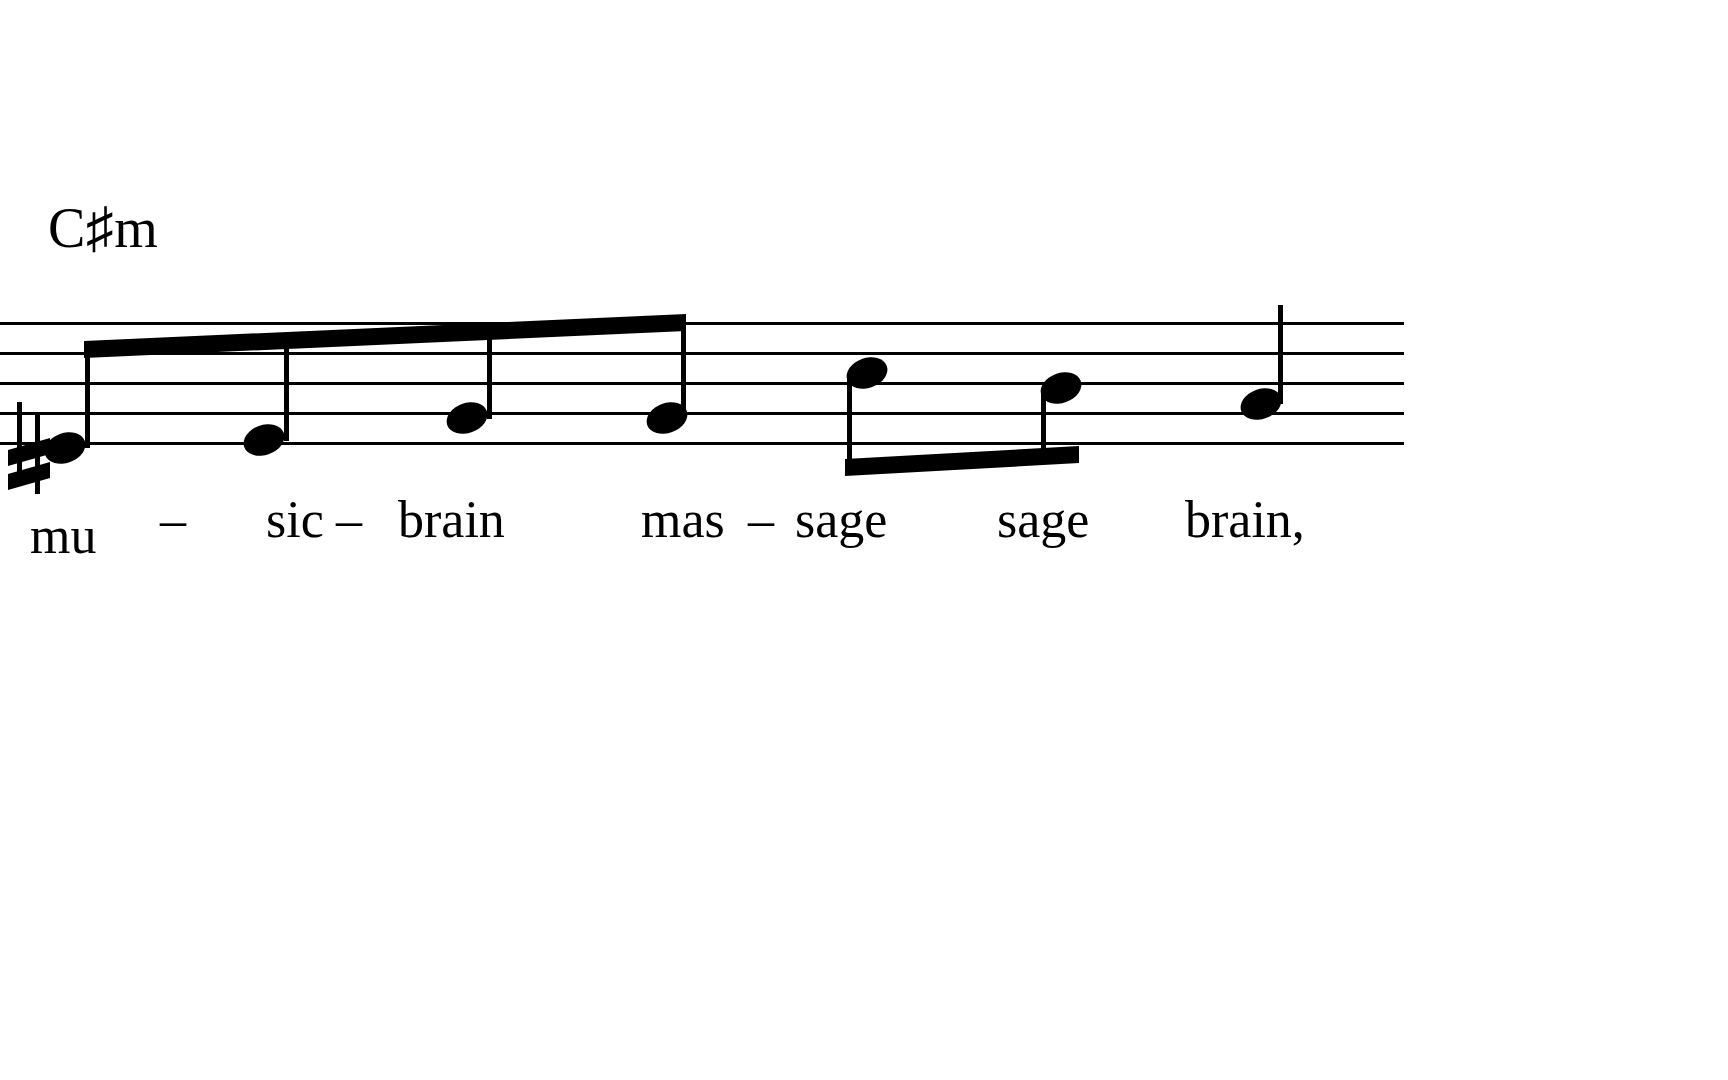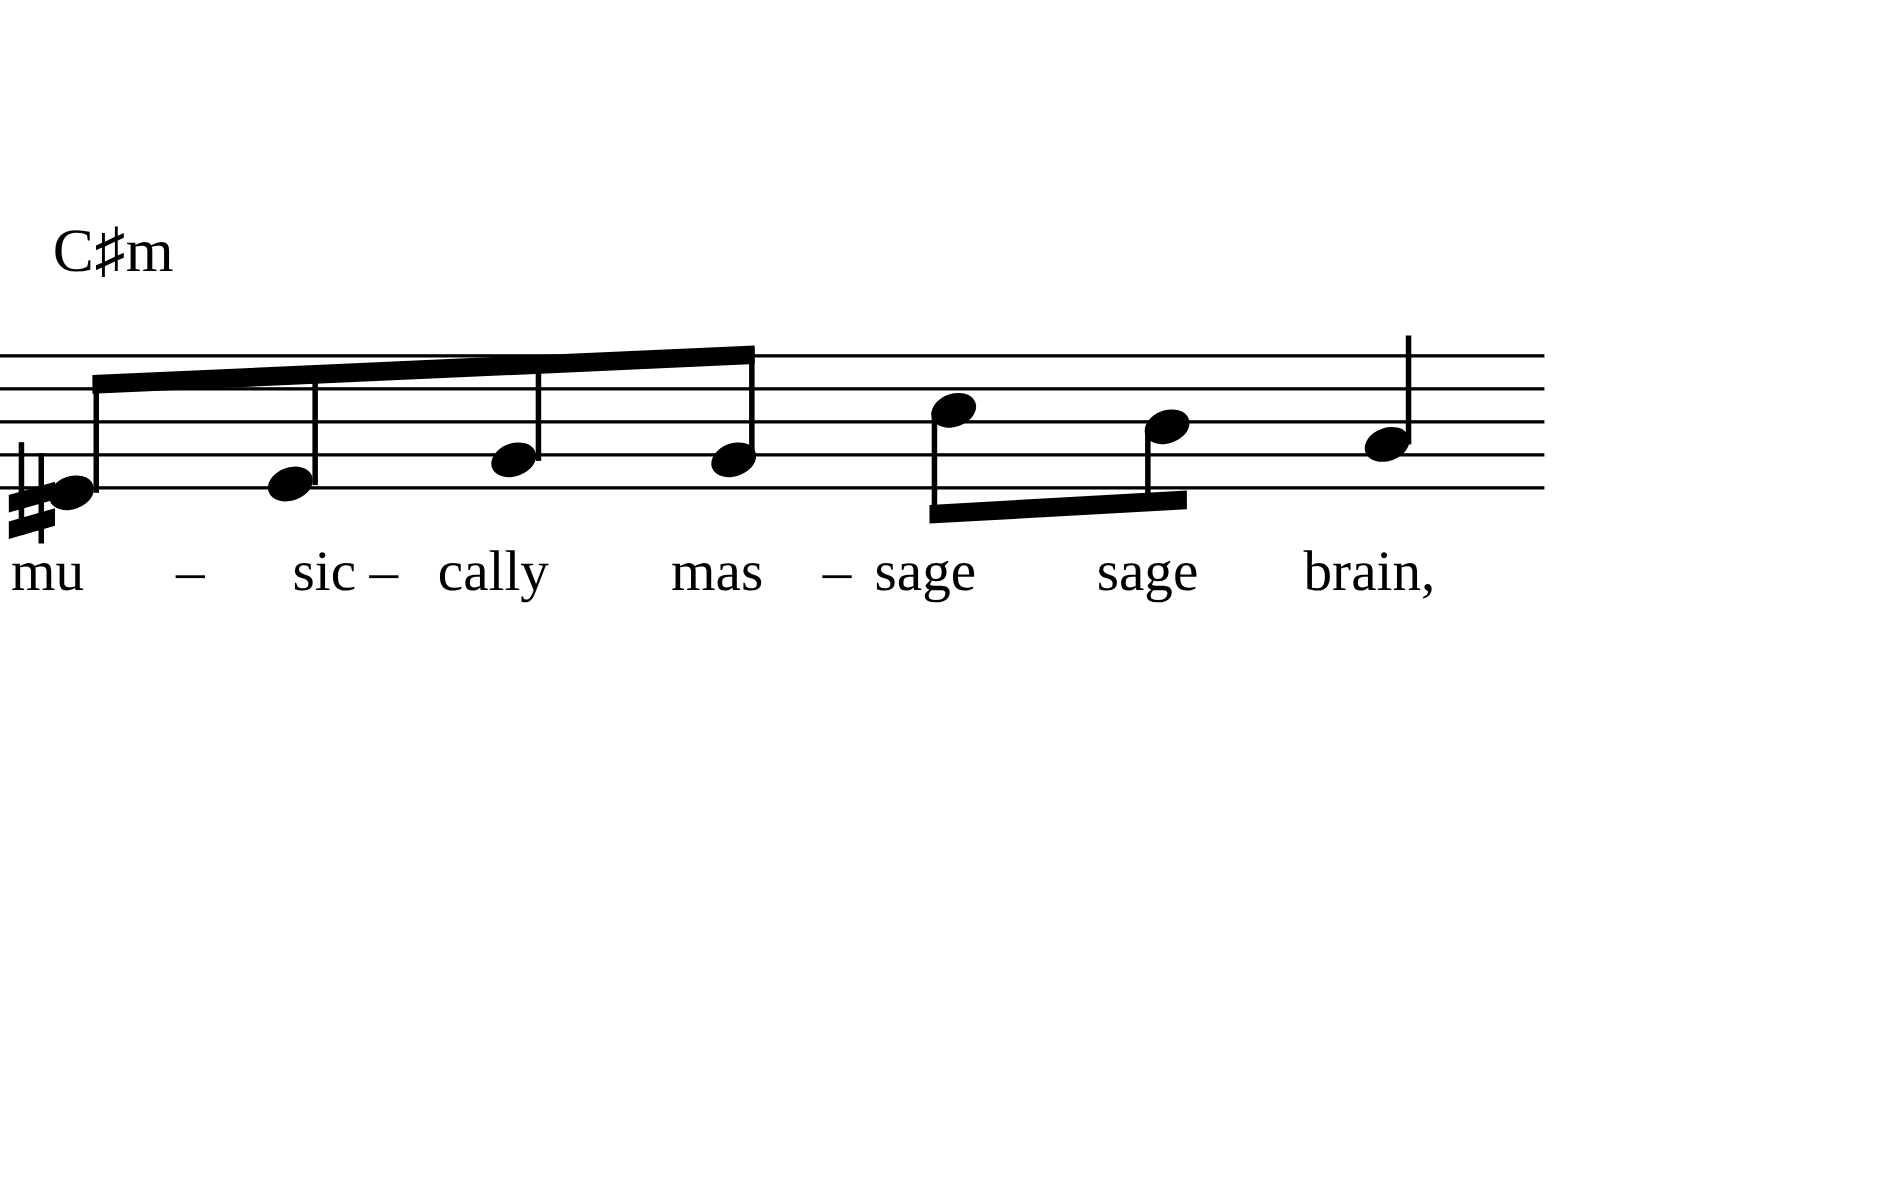--- a/index.html
+++ b/index.html
@@ -165,25 +165,25 @@
   <div class="notehead" style="left:243px;  top:425px;"></div>
   <div class="notehead" style="left:446px;  top:403px;"></div>
   <div class="notehead" style="left:646px;  top:403px;"></div>
   <div class="notehead" style="left:846px;  top:358px;"></div>
   <div class="notehead" style="left:1040px; top:373px;"></div>
   <div class="notehead" style="left:1240px; top:389px;"></div>
 
   <div class="barline right-end"></div>
 
   <div class="lyrics-row">
-    <span class="lyric-syllable" style="left:10px;">mu</span>
+    <span class="lyric-syllable" style="left:30px;margin-top:16px;">mu</span>
     <span class="lyric-hyphen" style="left:160px;">–</span>
     <span class="lyric-syllable" style="left:223px;margin-left:43px;">sic</span>
     <span class="lyric-hyphen" style="left:336px;">–</span>
-    <span class="lyric-syllable" style="left:398px;">cally</span>
-    <span class="lyric-syllable" style="left:610px;">mas</span>
+    <span class="lyric-syllable" style="left:398px;">brain</span>
+    <span class="lyric-syllable" style="left:641px;">mas</span>
     <span class="lyric-hyphen" style="left:748px;">–</span>
     <span class="lyric-syllable" style="left:795px;">sage</span>
     <span class="lyric-syllable" style="left:997px;">sage</span>
     <span class="lyric-syllable" style="left:1185px;">brain,</span>
   </div>
 
 </div>
 
 </body></html>

